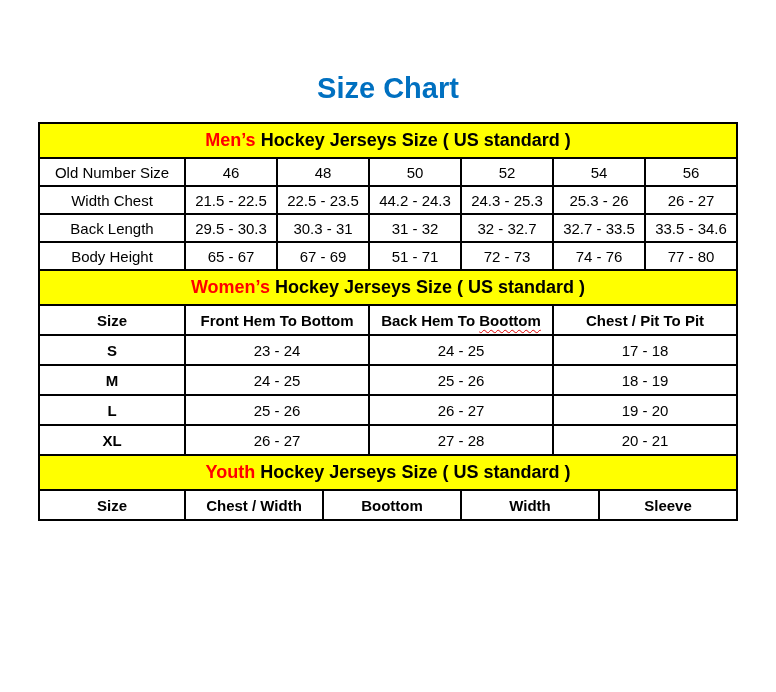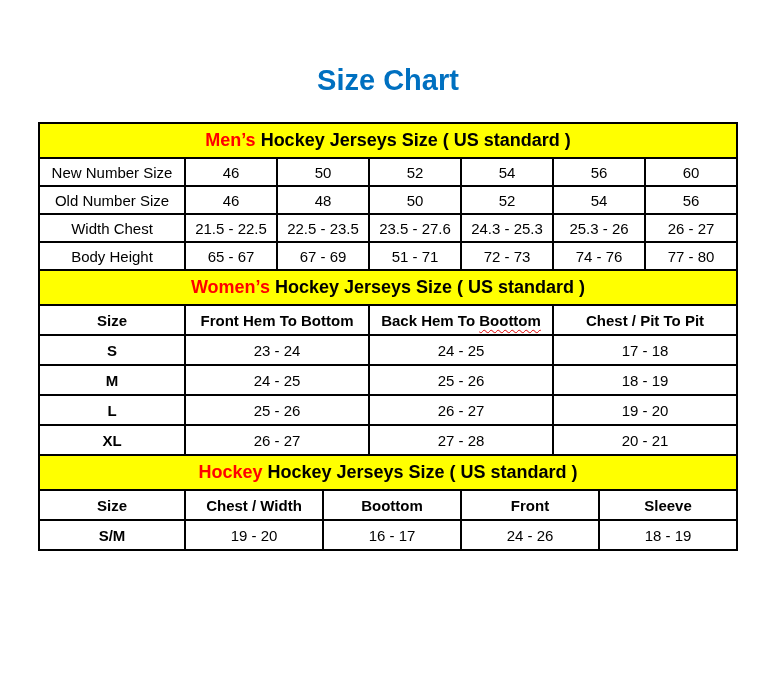--- a/index.html
+++ b/index.html
@@ -7,21 +7,21 @@
     padding: 0;
     background: #ffffff;
     width: 776px;
     height: 692px;
     font-family: "Liberation Sans", sans-serif;
     position: relative;
     overflow: hidden;
   }
   .title {
     position: absolute;
-    top: 64px;
+    top: 72px;
     left: 0;
     width: 776px;
     margin: 0;
     text-align: center;
     font-size: 29px;
     font-weight: bold;
     color: #0070C0;
   }
   .chart {
     position: absolute;
@@ -90,45 +90,45 @@
         <col style="width:92px">
         <col style="width:92px">
         <col style="width:92px">
         <col style="width:92px">
     </colgroup>
     <tbody>
       <tr>
         <td class="band" colspan="7"><span class="hl">Men’s</span><span> Hockey Jerseys Size ( US standard )</span></td>
       </tr>
       <tr>
-        <td>New Number Size</td>
-        <td>46</td>
-        <td>50</td>
-        <td>52</td>
-        <td>54</td>
-        <td>56</td>
-        <td>60</td>
-      </tr>
-      <tr>
         <td>Old Number Size</td>
         <td>46</td>
         <td>48</td>
         <td>50</td>
         <td>52</td>
         <td>54</td>
         <td>56</td>
       </tr>
       <tr>
         <td>Width Chest</td>
         <td>21.5 - 22.5</td>
         <td>22.5 - 23.5</td>
-        <td>23.5 - 27.6</td>
+        <td>44.2 - 24.3</td>
         <td>24.3 - 25.3</td>
         <td>25.3 - 26</td>
         <td>26 - 27</td>
+      </tr>
+      <tr>
+        <td>Back Length</td>
+        <td>29.5 - 30.3</td>
+        <td>30.3 - 31</td>
+        <td>31 - 32</td>
+        <td>32 - 32.7</td>
+        <td>32.7 - 33.5</td>
+        <td>33.5 - 34.6</td>
       </tr>
       <tr>
         <td>Body Height</td>
         <td>65 - 67</td>
         <td>67 - 69</td>
         <td>51 - 71</td>
         <td>72 - 73</td>
         <td>74 - 76</td>
         <td>77 - 80</td>
       </tr>
@@ -182,32 +182,25 @@
   <table class="tbl tbl-y">
     <colgroup>
       <col style="width:146px">
         <col style="width:138px">
         <col style="width:138px">
         <col style="width:138px">
         <col style="width:138px">
     </colgroup>
     <tbody>
       <tr>
-        <td class="band" colspan="5"><span class="hl">Hockey</span><span> Hockey Jerseys Size ( US standard )</span></td>
+        <td class="band" colspan="5"><span class="hl">Youth</span><span> Hockey Jerseys Size ( US standard )</span></td>
       </tr>
       <tr>
         <th>Size</th>
         <th>Chest / Width</th>
         <th>Boottom</th>
-        <th>Front</th>
+        <th>Width</th>
         <th>Sleeve</th>
-      </tr>
-      <tr>
-        <td class="lbl-b">S/M</td>
-        <td>19 - 20</td>
-        <td>16 - 17</td>
-        <td>24 - 26</td>
-        <td>18 - 19</td>
       </tr>
     </tbody>
   </table>
 
 </div>
 
 </body></html>

